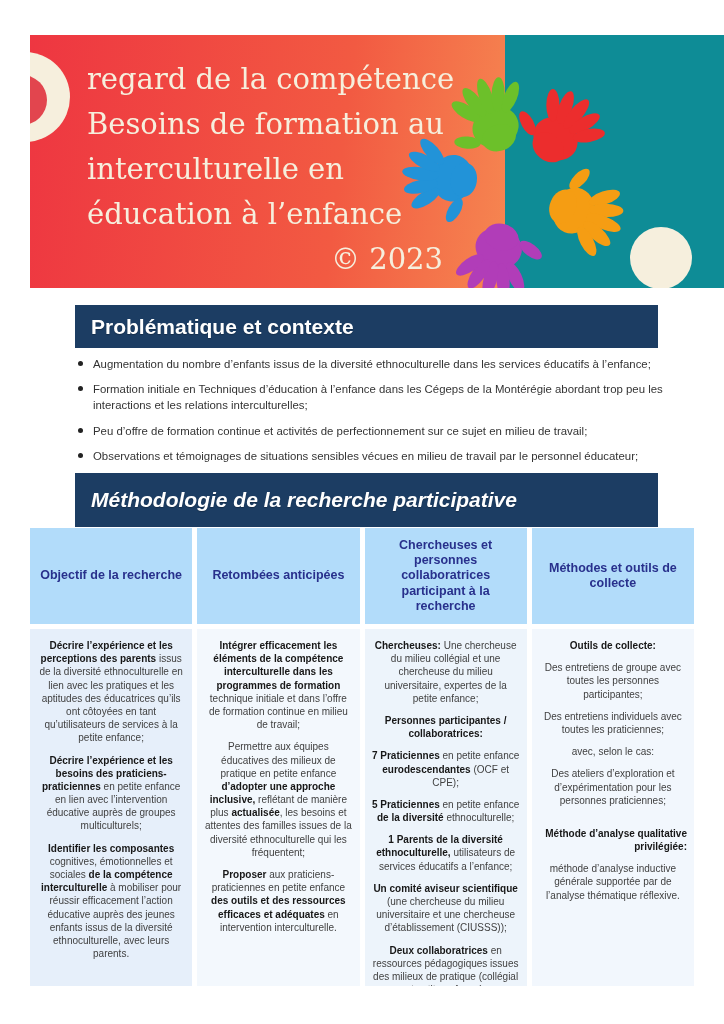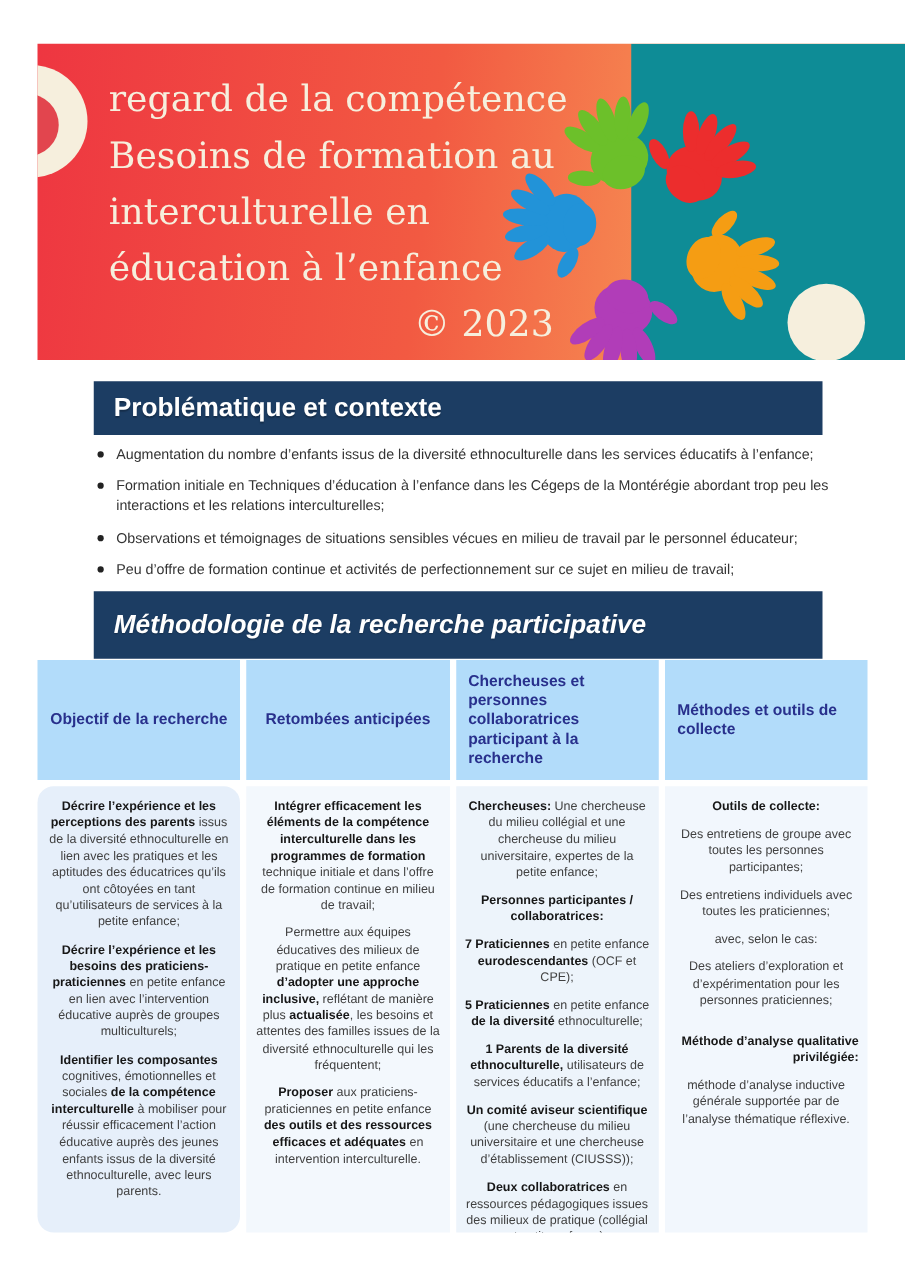--- a/index.html
+++ b/index.html
@@ -40,26 +40,26 @@
   .bullets li{position:relative;padding-left:15px;margin-bottom:9px;
     font-size:11.4px;line-height:1.42;color:#333333;}
   .bullets li .dot{position:absolute;left:0;top:5px;width:5px;height:5px;border-radius:50%;background:#222222;}
 
   
   .mtable{position:absolute;left:30px;top:528px;width:664px;}
   .thead,.tbody{display:grid;grid-template-columns:repeat(4,1fr);gap:5px;}
   .tbody{margin-top:5px;}
   .th{height:96px;background:var(--col-header-bg);color:var(--col-header-text);
     font-weight:700;font-size:12.5px;line-height:1.22;display:flex;align-items:center;justify-content:center;
-    padding:4px 10px;}
+    text-align:center;padding:4px 10px;}
   .td{height:357px;padding:10px 7px;text-align:center;font-size:10px;line-height:1.32;
     color:var(--body-text);overflow:hidden;}
   .td p{margin-bottom:9px;}
   .td p b{color:var(--bold-text);font-weight:700;}
-  .td.c1{background:var(--cell-bg-1);border-radius:13px;}
+  .td.c1{background:var(--cell-bg-1);}
   .td.c2{background:var(--cell-bg-2);}
   .td.c3{background:var(--cell-bg-3);}
   .td.c4{background:var(--cell-bg-4);}
   .td p.gap-before{margin-top:20px;text-align:right;}
 </style>
 </head>
 <body>
 
 <div class="page">
 
@@ -111,22 +111,22 @@
     </div>
   </header>
 
   <div class="sec-banner first">
     <span>Problématique et contexte</span>
   </div>
 
   <ul class="bullets">
     <li><span class="dot"></span><span>Augmentation du nombre d’enfants issus de la diversité ethnoculturelle dans les services éducatifs à l’enfance;</span></li>
     <li><span class="dot"></span><span>Formation initiale en Techniques d’éducation à l’enfance dans les Cégeps de la Montérégie abordant trop peu les interactions et les relations interculturelles;</span></li>
+    <li><span class="dot"></span><span>Peu d’offre de formation continue et activités de perfectionnement sur ce sujet en milieu de travail;</span></li>
     <li><span class="dot"></span><span>Observations et témoignages de situations sensibles vécues en milieu de travail par le personnel éducateur;</span></li>
-    <li><span class="dot"></span><span>Peu d’offre de formation continue et activités de perfectionnement sur ce sujet en milieu de travail;</span></li>
   </ul>
 
   <div class="sec-banner second">
     <span>Méthodologie de la recherche participative</span>
   </div>
 
   <div class="mtable">
     <div class="thead">
       <div class="th">Objectif de la recherche</div>
       <div class="th">Retombées anticipées</div>

